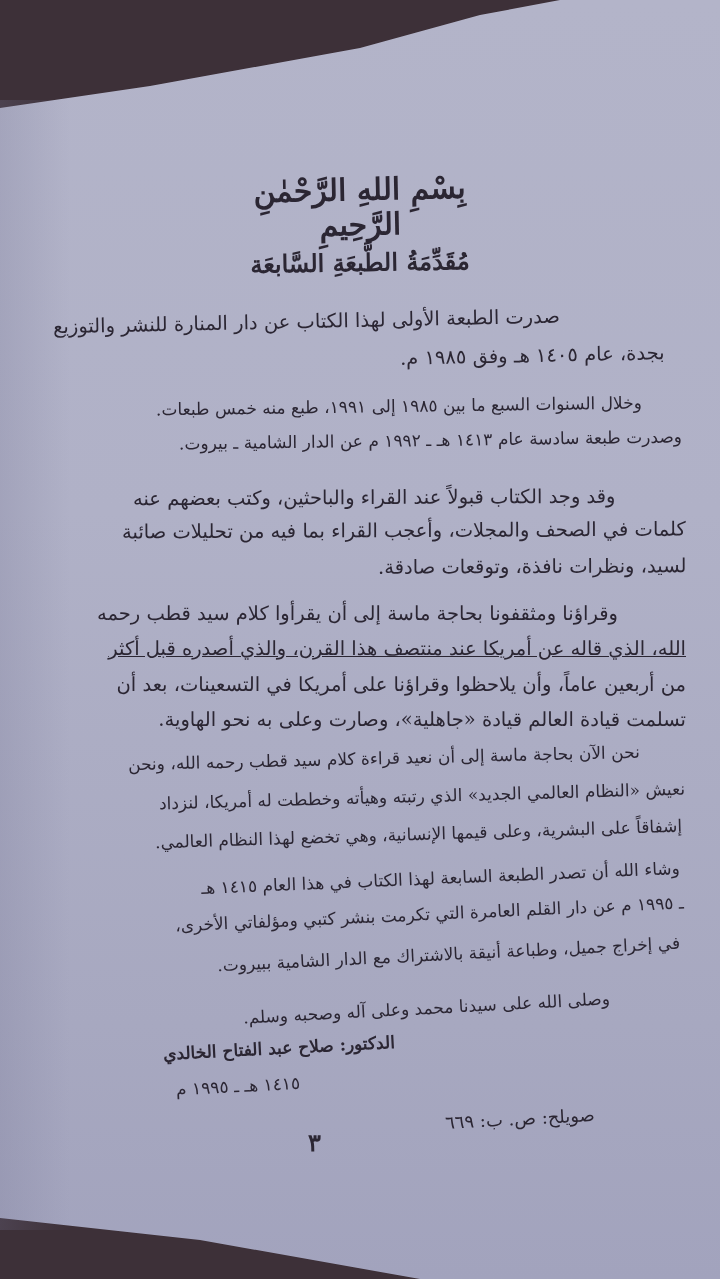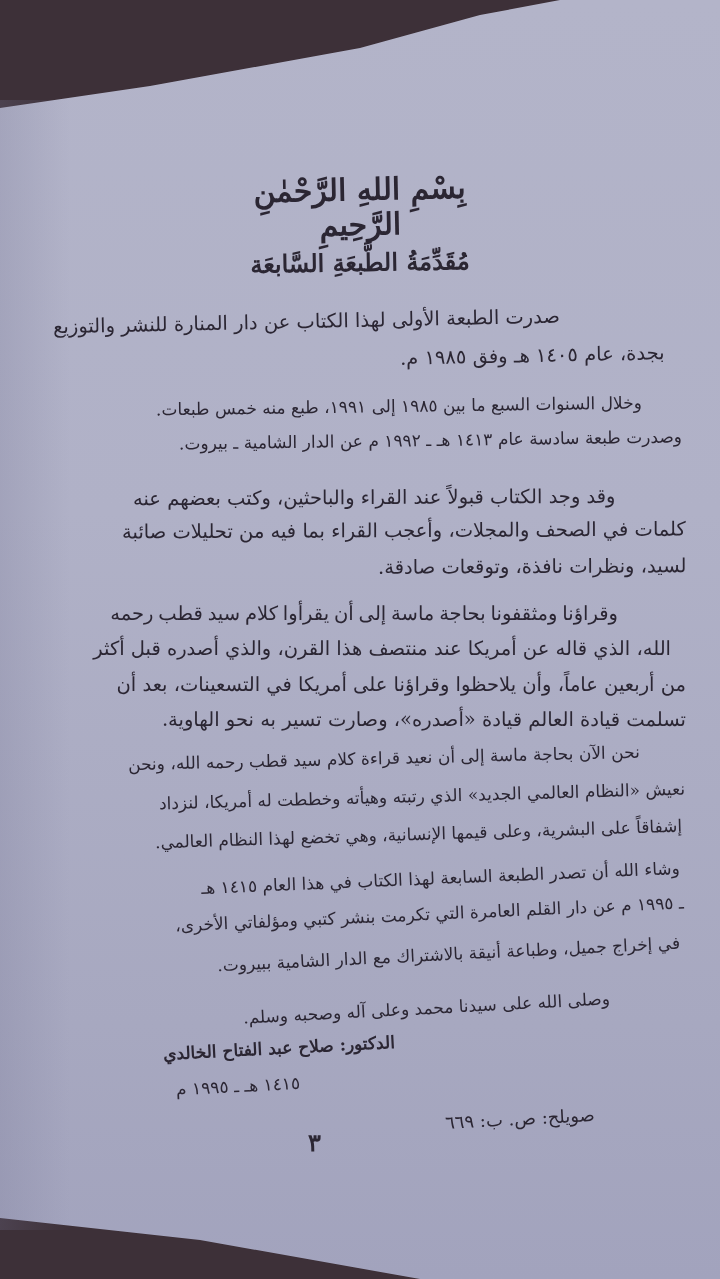--- a/index.html
+++ b/index.html
@@ -53,24 +53,24 @@
 <div class="line ink" style="right:160px; top:312px; transform:rotate(-1.2deg);">صدرت الطبعة الأولى لهذا الكتاب عن دار المنارة للنشر والتوزيع</div>
 <div class="line ink" style="right:55px; top:346px; transform:rotate(-1.2deg);">بجدة، عام ١٤٠٥ هـ وفق ١٩٨٥ م.</div>
 
 <div class="line ink" style="right:78px; top:398px; font-size:17px; transform:rotate(-0.8deg);">وخلال السنوات السبع ما بين ١٩٨٥ إلى ١٩٩١، طبع منه خمس طبعات.</div>
 <div class="line ink" style="right:38px; top:432px; font-size:17px; transform:rotate(-0.8deg);">وصدرت طبعة سادسة عام ١٤١٣ هـ ـ ١٩٩٢ م عن الدار الشامية ـ بيروت.</div>
 
 <div class="line ink" style="right:105px; top:488px; transform:rotate(-0.3deg);">وقد وجد الكتاب قبولاً عند القراء والباحثين، وكتب بعضهم عنه</div>
 <div class="line ink" style="right:34px; top:521px; transform:rotate(-0.3deg);">كلمات في الصحف والمجلات، وأعجب القراء بما فيه من تحليلات صائبة</div>
 <div class="line ink" style="right:34px; top:557px; transform:rotate(-0.3deg);">لسيد، ونظرات نافذة، وتوقعات صادقة.</div>
 
-<div class="line ink" style="right:102px; top:604px;font-family:Liberation Serif, serif;">وقراؤنا ومثقفونا بحاجة ماسة إلى أن يقرأوا كلام سيد قطب رحمه</div>
-<div class="line ink" style="right:49px; top:639px;">الله، الذي قاله عن أمريكا عند منتصف هذا القرن، والذي أصدره قبل أكثر</div>
+<div class="line ink" style="right:102px; top:604px;">وقراؤنا ومثقفونا بحاجة ماسة إلى أن يقرأوا كلام سيد قطب رحمه</div>
+<div class="line ink" style="right:34px; top:639px;text-decoration:underline;">الله، الذي قاله عن أمريكا عند منتصف هذا القرن، والذي أصدره قبل أكثر</div>
 <div class="line ink" style="right:34px; top:675px;">من أربعين عاماً، وأن يلاحظوا وقراؤنا على أمريكا في التسعينات، بعد أن</div>
-<div class="line ink" style="right:34px; top:710px;">تسلمت قيادة العالم قيادة «أصدره»، وصارت تسير به نحو الهاوية.</div>
+<div class="line ink" style="right:34px; top:710px;">تسلمت قيادة العالم قيادة «جاهلية»، وصارت وعلى به نحو الهاوية.</div>
 
 <div class="line ink" style="right:80px; top:750px; font-size:17px; transform:rotate(-1.4deg);">نحن الآن بحاجة ماسة إلى أن نعيد قراءة كلام سيد قطب رحمه الله، ونحن</div>
 <div class="line ink" style="right:35px; top:788px; font-size:17px; transform:rotate(-1.6deg);">نعيش «النظام العالمي الجديد» الذي رتبته وهيأته وخططت له أمريكا، لنزداد</div>
 <div class="line ink" style="right:38px; top:826px; font-size:17px; transform:rotate(-1.8deg);">إشفاقاً على البشرية، وعلى قيمها الإنسانية، وهي تخضع لهذا النظام العالمي.</div>
 
 <div class="line ink" style="right:40px; top:870px; font-size:17px; transform:rotate(-2.4deg);">وشاء الله أن تصدر الطبعة السابعة لهذا الكتاب في هذا العام ١٤١٥ هـ</div>
 <div class="line ink" style="right:36px; top:906px; font-size:17px; transform:rotate(-2.6deg);">ـ ١٩٩٥ م عن دار القلم العامرة التي تكرمت بنشر كتبي ومؤلفاتي الأخرى،</div>
 <div class="line ink" style="right:40px; top:946px; font-size:17px; transform:rotate(-2.8deg);">في إخراج جميل، وطباعة أنيقة بالاشتراك مع الدار الشامية ببيروت.</div>
 
 <div class="line ink" style="right:110px; top:1000px; font-size:17px; transform:rotate(-3deg);">وصلى الله على سيدنا محمد وعلى آله وصحبه وسلم.</div>

